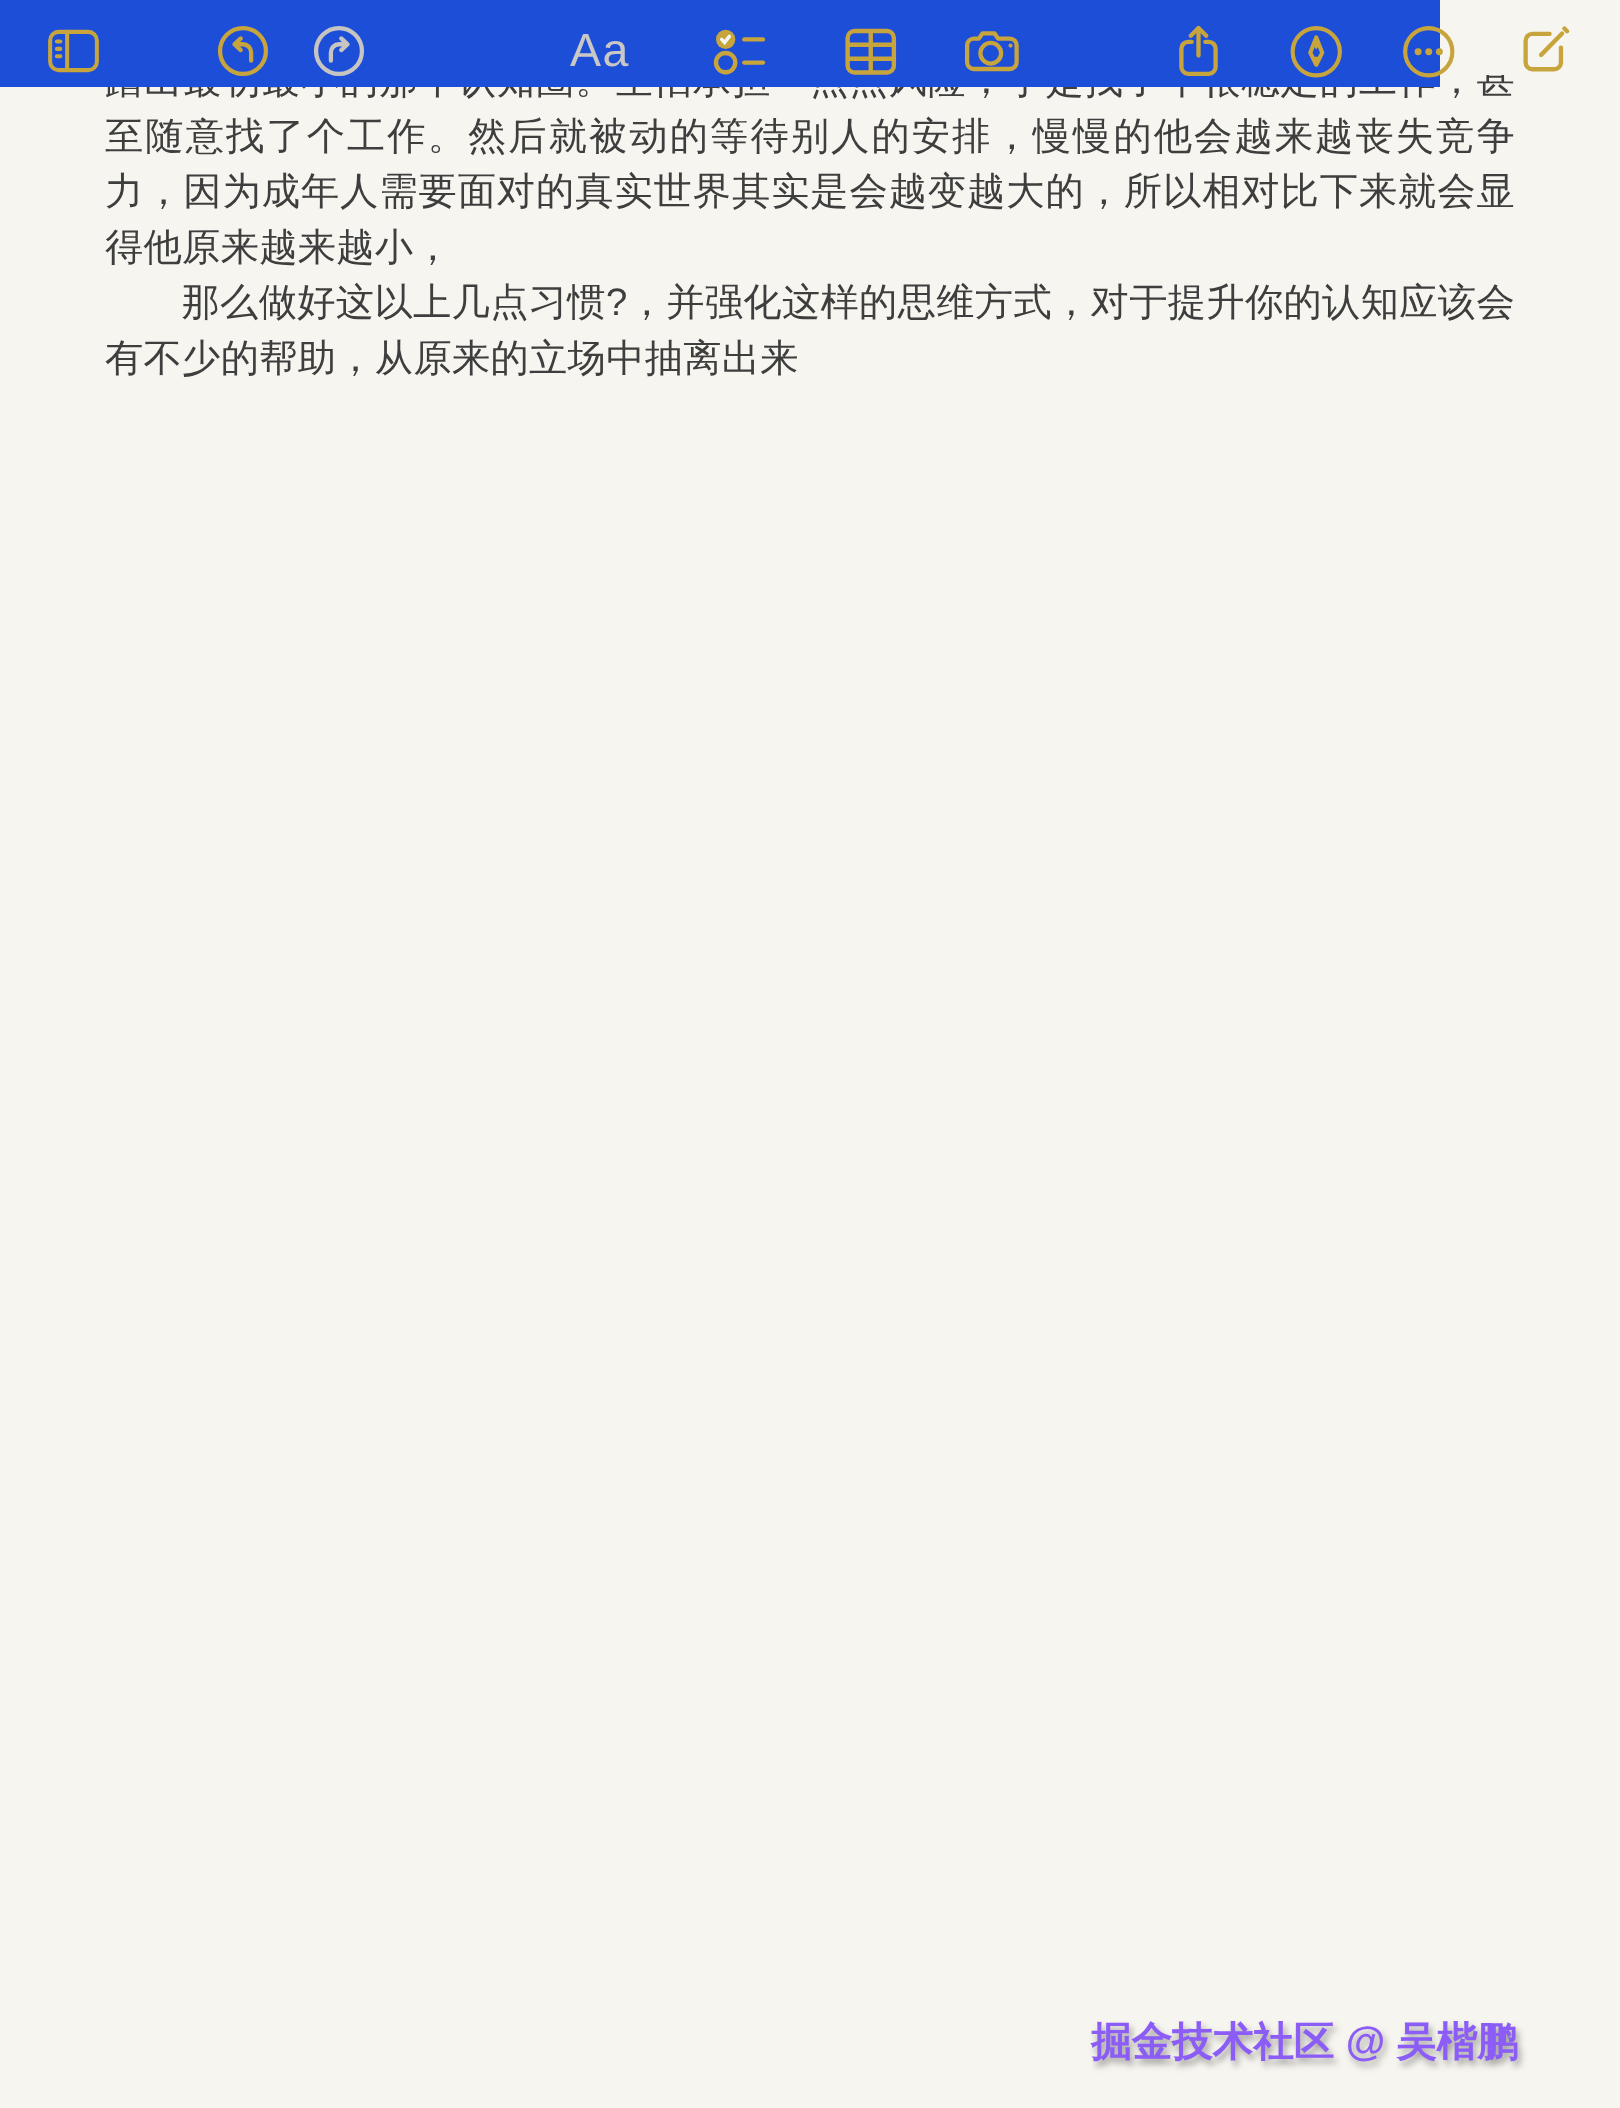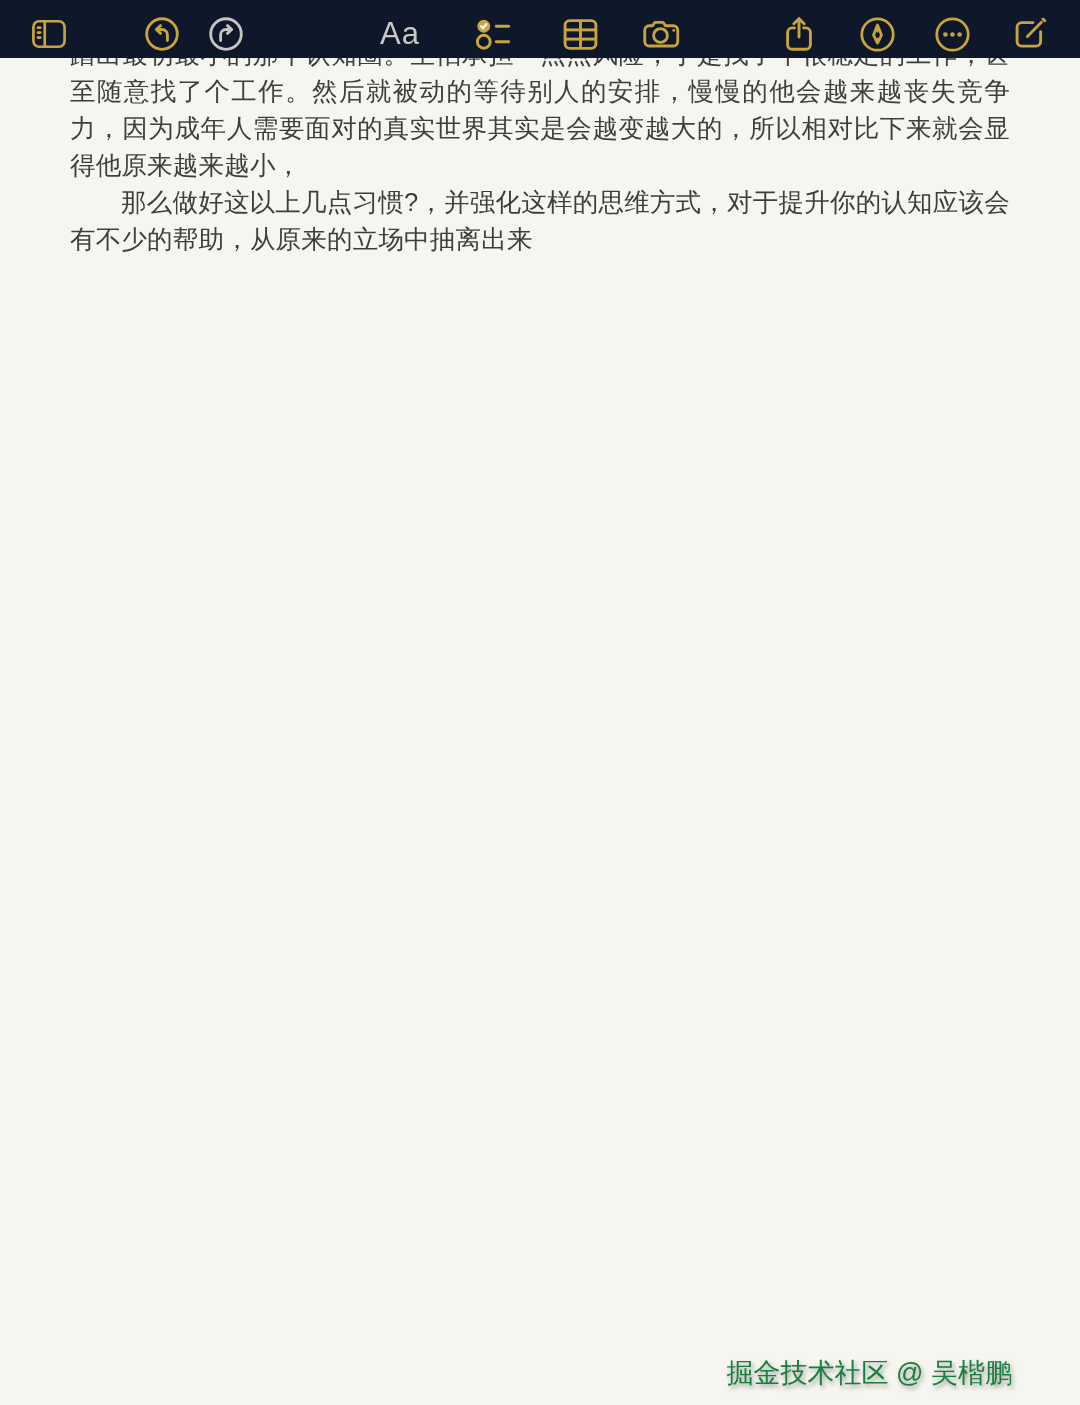--- a/index.html
+++ b/index.html
@@ -8,22 +8,22 @@
     width: 1080px; height: 1405px;
     background: #f6f5f0;
     position: relative;
     overflow: hidden;
     font-family: "Liberation Sans", sans-serif;
   }
 
   
   .toolbar {
     position: absolute; top: 0; left: 0;
-    width: 1080px; height: 58px;
-    background: #0f172a;
+    width: 960px; height: 58px;
+    background: #1d4ed8;
     z-index: 5;
     text-decoration: underline;
   }
   .tb-icon {
     position: absolute; top: 13px;
     width: 42px; height: 42px;
     display: flex; align-items: center; justify-content: center;
     cursor: pointer;
   }
   .tb-icon svg { display: block; }
@@ -50,24 +50,24 @@
     color: #3e3e3e;
     text-align: justify;
     text-indent: 2em;
     letter-spacing: 0.2px;
   }
   .note-inner p.continued { text-indent: 0; }
 
   
   .watermark {
     position: absolute;
-    right: 68px; bottom: 14px;
+    right: 68px; bottom: 26px;
     font-size: 27px;
-    font-weight: 400;
-    color: #15803d;
+    font-weight: 700;
+    color: #8b5cf6;
     text-shadow: 2px 3px 4px rgba(90,88,84,0.55);
     user-select: none;
     white-space: nowrap;
   }
 </style>
 </head>
 <body>
 
 <div class="toolbar">
 

